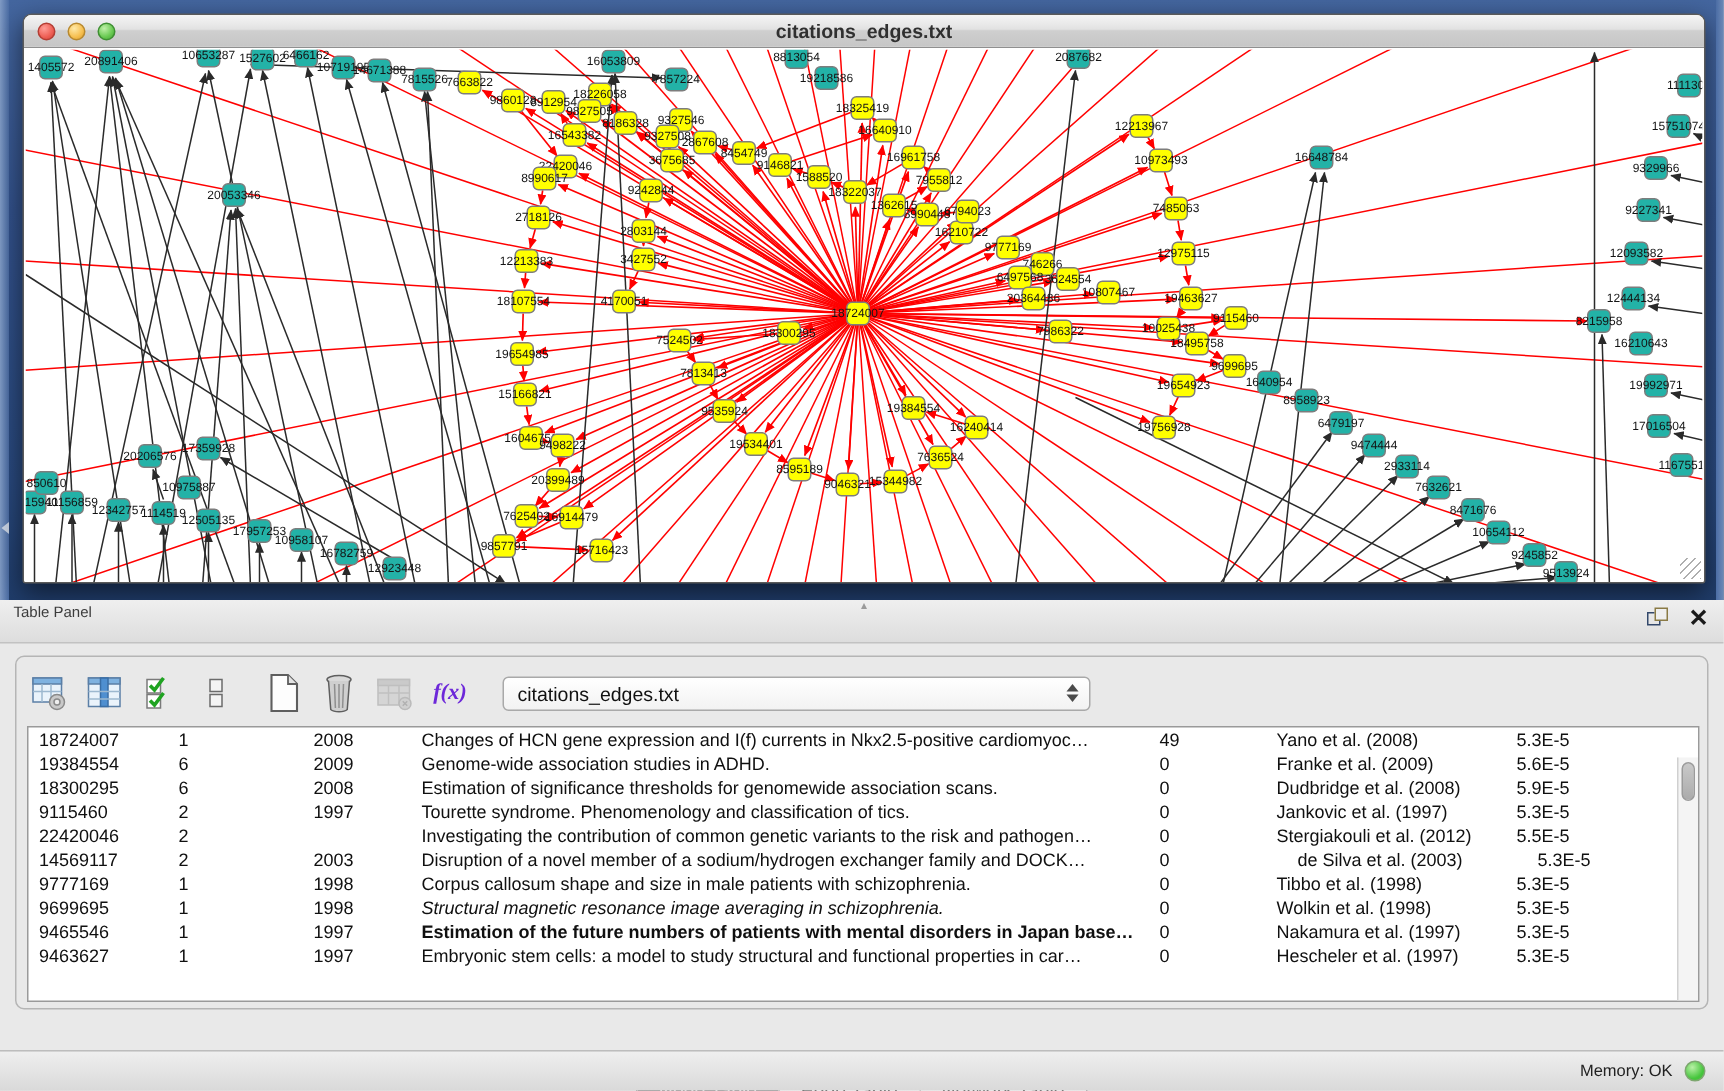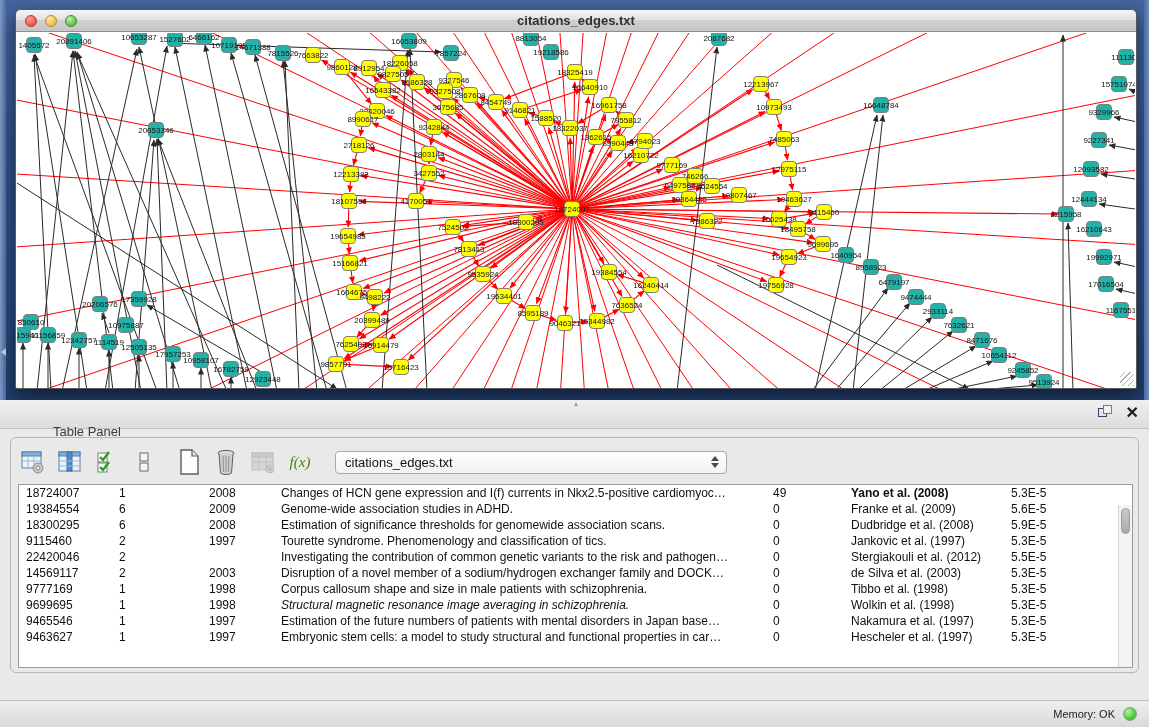--- a/index.html
+++ b/index.html
@@ -36,37 +36,37 @@
     background:#fff; overflow:hidden; }
   .net-canvas svg { display:block; }
   .resize-grip { position:absolute; right:2px; bottom:2px; width:14px; height:14px;
     background:repeating-linear-gradient(135deg, transparent 0 3px, #9a9a9a 3px 4px); opacity:.8; }
 
   
   .table-panel { position:absolute; left:0; top:400px; width:1149px; height:300px;
     background:#e9e9e9; }
   .panel-titlebar { height:29px; background:linear-gradient(180deg,#efefef,#ddd);
     border-bottom:1px solid #c2c2c2; position:relative; }
-  .panel-title { position:absolute; left:9px; top:24px; font-size:13px; color:#3c3c3c;margin-left:44px; }
+  .panel-title { position:absolute; left:9px; top:3px; font-size:10px; color:#3c3c3c; }
   .panel-actions { position:absolute; right:10px; top:5px; display:flex; gap:12px; align-items:center; }
   .float-icon { width:16px; height:16px; position:relative; }
   .float-icon .sq1 { position:absolute; left:0; top:3px; width:9px; height:9px; border:1.5px solid #33486b; background:transparent; }
   .float-icon .sq2 { position:absolute; left:5px; top:0px; width:9px; height:9px; border:1.5px solid #8a7a45; background:#efefef; }
   .close-x { font-size:16px; font-weight:bold; color:#1a1a1a; line-height:16px; cursor:default; }
   .splitter-handle { position:absolute; left:570px; top:0px; width:12px; height:7px; color:#9a9a9a; font-size:8px; line-height:7px; text-align:center; }
 
   .panel-container { position:absolute; left:10px; top:37px; width:1129px; height:236px;
     border:1px solid #b5b5b5; border-radius:6px; background:#e9e9e9; }
 
   .toolbar { position:absolute; left:8px; top:7px; height:34px; display:flex; align-items:center; gap:9px; }
   .tb-btn { width:28px; height:28px; border:none; background:transparent; display:flex;
     align-items:center; justify-content:center; padding:0; }
   .tb-btn svg { display:block; }
-  .fx-label { font-family:"Liberation Serif", serif; font-style:italic; font-weight:normal;
-    font-size:15px; color:#4d7c0f; }
+  .fx-label { font-family:"Liberation Serif", serif; font-style:italic; font-weight:bold;
+    font-size:15px; color:#6d28d9; }
   .combo { margin-left:12px; width:392px; height:23px; background:linear-gradient(#ffffff,#f2f2f2);
     border:1px solid #a9a9a9; border-radius:4px; position:relative;
     font-size:13px; color:#111; padding:3px 24px 0 9px; }
   .combo .steppers { position:absolute; right:7px; top:4px; display:flex; flex-direction:column; gap:2px; }
   .combo .steppers i { width:0; height:0; border-left:4px solid transparent; border-right:4px solid transparent; }
   .combo .steppers .up { border-bottom:5px solid #4a4a4a; }
   .combo .steppers .dn { border-top:5px solid #4a4a4a; }
 
   .table-wrap { position:absolute; left:7px; top:46px; width:1115px; height:184px;
     border:1px solid #9a9a9a; background:#fff; overflow:hidden; }
@@ -926,21 +926,21 @@
     </div>
 
     <div class="table-wrap">
       <div class="tbody">
           <div class="tr">
             <div class="td" style="width: 93px;">18724007</div>
             <div class="td" style="width: 90px;">1</div>
             <div class="td" style="width: 72px;">2008</div>
             <div class="td" style="width: 492px;">Changes of HCN gene expression and I(f) currents in Nkx2.5-positive cardiomyoc…</div>
             <div class="td" style="width: 78px;">49</div>
-            <div class="td" style="width: 160px; font-weight: bold;">Yano et al. (2008)</div>
+            <div class="td" style="width: 160px;">Yano et al. (2008)</div>
             <div class="td" style="width: 100px;">5.3E-5</div>
           </div>
           <div class="tr">
             <div class="td" style="width: 93px;">19384554</div>
             <div class="td" style="width: 90px;">6</div>
             <div class="td" style="width: 72px;">2009</div>
             <div class="td" style="width: 492px;">Genome-wide association studies in ADHD.</div>
             <div class="td" style="width: 78px;">0</div>
             <div class="td" style="width: 160px;">Franke et al. (2009)</div>
             <div class="td" style="width: 100px;">5.6E-5</div>
@@ -971,21 +971,21 @@
             <div class="td" style="width: 78px;">0</div>
             <div class="td" style="width: 160px;">Stergiakouli et al. (2012)</div>
             <div class="td" style="width: 100px;">5.5E-5</div>
           </div>
           <div class="tr">
             <div class="td" style="width: 93px;">14569117</div>
             <div class="td" style="width: 90px;">2</div>
             <div class="td" style="width: 72px;">2003</div>
             <div class="td" style="width: 492px;">Disruption of a novel member of a sodium/hydrogen exchanger family and DOCK…</div>
             <div class="td" style="width: 78px;">0</div>
-            <div class="td" style="width: 160px;">de Silva et al. (2003)</div>
+            <div class="td" style="width: 160px; margin-left: 14px;">de Silva et al. (2003)</div>
             <div class="td" style="width: 100px;">5.3E-5</div>
           </div>
           <div class="tr">
             <div class="td" style="width: 93px;">9777169</div>
             <div class="td" style="width: 90px;">1</div>
             <div class="td" style="width: 72px;">1998</div>
             <div class="td" style="width: 492px;">Corpus callosum shape and size in male patients with schizophrenia.</div>
             <div class="td" style="width: 78px;">0</div>
             <div class="td" style="width: 160px;">Tibbo et al. (1998)</div>
             <div class="td" style="width: 100px;">5.3E-5</div>
@@ -996,21 +996,21 @@
             <div class="td" style="width: 72px;">1998</div>
             <div class="td" style="width: 492px; font-style: italic;">Structural magnetic resonance image averaging in schizophrenia.</div>
             <div class="td" style="width: 78px;">0</div>
             <div class="td" style="width: 160px;">Wolkin et al. (1998)</div>
             <div class="td" style="width: 100px;">5.3E-5</div>
           </div>
           <div class="tr">
             <div class="td" style="width: 93px;">9465546</div>
             <div class="td" style="width: 90px;">1</div>
             <div class="td" style="width: 72px;">1997</div>
-            <div class="td" style="width: 492px;">Estimation of the future numbers of patients with mental disorders in Japan base…</div>
+            <div class="td" style="width: 492px; font-weight: bold;">Estimation of the future numbers of patients with mental disorders in Japan base…</div>
             <div class="td" style="width: 78px;">0</div>
             <div class="td" style="width: 160px;">Nakamura et al. (1997)</div>
             <div class="td" style="width: 100px;">5.3E-5</div>
           </div>
           <div class="tr">
             <div class="td" style="width: 93px;">9463627</div>
             <div class="td" style="width: 90px;">1</div>
             <div class="td" style="width: 72px;">1997</div>
             <div class="td" style="width: 492px;">Embryonic stem cells: a model to study structural and functional properties in car…</div>
             <div class="td" style="width: 78px;">0</div>

